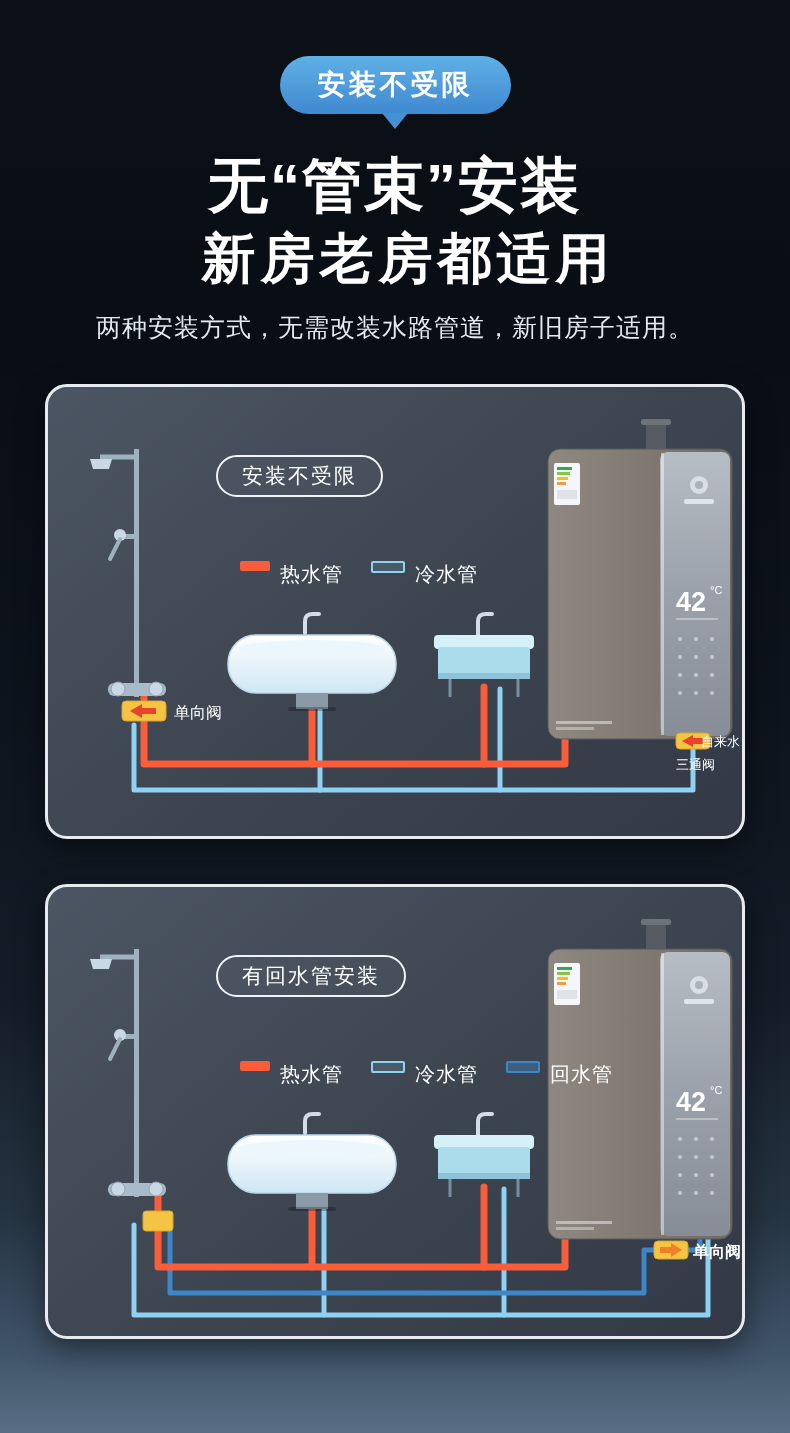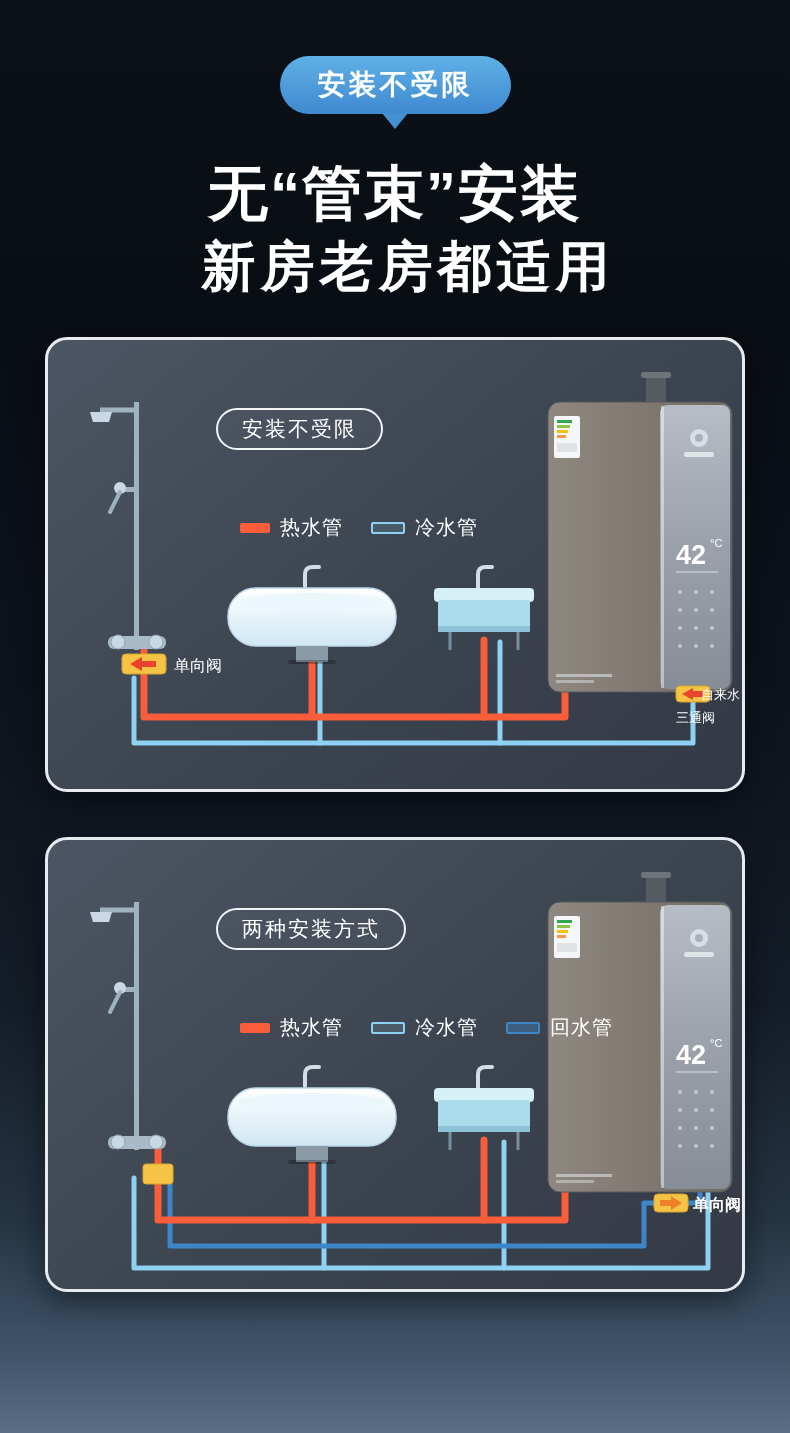--- a/index.html
+++ b/index.html
@@ -9,54 +9,55 @@
     background:linear-gradient(180deg,#0c1017 0%,#090d14 22%,#0d131c 48%,#141c27 70%,#253442 85%,#42566c 95%,#5a6e85 100%);
   }
   .header{text-align:center;}
   .badge-wrap{padding-top:56px;display:flex;flex-direction:column;align-items:center;}
   .promo-badge{
     background:linear-gradient(180deg,#5fb0e6,#3f89d0);
     color:#fff;font-size:28px;font-weight:bold;letter-spacing:3px;
     padding:10px 38px;border-radius:30px;
   }
   .badge-tail{width:0;height:0;border:13px solid transparent;border-top:16px solid #4490d2;border-bottom:0;margin-top:-1px;}
-  .title1{color:#fff;font-weight:bold;font-size:60px;letter-spacing:2px;margin-top:32px;line-height:1.1;}
+  .title1{color:#fff;font-weight:bold;font-size:60px;letter-spacing:2px;margin-top:24px;line-height:1.1;}
   .title2{color:#fff;font-weight:bold;font-size:54px;letter-spacing:5px;margin-top:8px;line-height:1.15;padding-left:26px;}
   .desc{color:#e3e9f0;font-size:25px;margin-top:22px;letter-spacing:1px;}
   .panel{
     position:relative;width:694px;height:449px;margin:40px auto 0;
     border:3px solid #e7ebef;border-radius:22px;overflow:hidden;
     background:linear-gradient(140deg,#4c5563 0%,#3c444f 55%,#333a45 100%);
     box-shadow:0 10px 30px rgba(0,0,0,.45);
   }
   .panel + .panel{margin-top:45px;}
   .panel svg{position:absolute;left:0;top:0;}
   .panel-badge{
     position:absolute;left:168px;top:68px;
     border:2px solid #f2f5f7;border-radius:24px;padding:5px 24px;
     color:#fff;font-size:21px;letter-spacing:2px;background:rgba(255,255,255,0.03);
   }
   .legend{position:absolute;left:192px;top:174px;display:flex;gap:28px;align-items:center;}
-  .legend-item{display:flex;align-items:center;gap:10px;color:#fff;font-size:20px;letter-spacing:1px;}
+  .legend-item{display:flex;gap:10px;color:#fff;font-size:20px;letter-spacing:1px;}
   .sw{width:30px;height:10px;border-radius:2px;}
   .sw-hot{background:#f95d3a;}
   .sw-cold{border:2px solid #8ed1f2;background:rgba(142,209,242,0.14);height:8px;}
   .sw-return{border:2px solid #3f86c9;background:rgba(63,134,201,0.4);height:8px;}
   svg text{font-family:"Liberation Sans","DejaVu Sans",sans-serif;}
 </style>
 </head>
 <body>
 
 <div class="header">
   <div class="badge-wrap">
     <div class="promo-badge">安装不受限</div>
     <div class="badge-tail"></div>
   </div>
   <div class="title1">无“管束”安装</div>
   <div class="title2">新房老房都适用</div>
+  <div class="desc">两种安装方式，无需改装水路管道，新旧房子适用。</div>
 </div>
 
 <div class="panel">
   <svg width="694" height="449" viewBox="0 0 694 449">
     <defs>
       <linearGradient id="bodyGrad1" x1="0" y1="0" x2="1" y2="0">
         <stop offset="0" stop-color="#8e8880"></stop>
           <stop offset="0.6" stop-color="#7d776f"></stop>
           <stop offset="1" stop-color="#6f6a63"></stop>
       </linearGradient>
@@ -291,21 +292,21 @@
     </g>
     <g>
       <rect x="606" y="354" width="34" height="18" rx="4" fill="#f6c445" stroke="#d9a52e"></rect>
       <polygon points="634,363 623,356 623,370" fill="#f07f2a"></polygon>
       <rect x="612" y="360" width="11" height="6" fill="#f07f2a"></rect>
     </g>
 
     <text x="645" y="370" font-size="16" font-weight="bold" fill="#ffffff">单向阀</text>
   </svg>
 
-  <div class="panel-badge">两种安装方式</div>
+  <div class="panel-badge">有回水管安装</div>
   <div class="legend">
     <div class="legend-item">
       <span class="sw sw-hot"></span>
       <span>热水管</span>
     </div>
     <div class="legend-item">
       <span class="sw sw-cold"></span>
       <span>冷水管</span>
     </div>
     <div class="legend-item">

